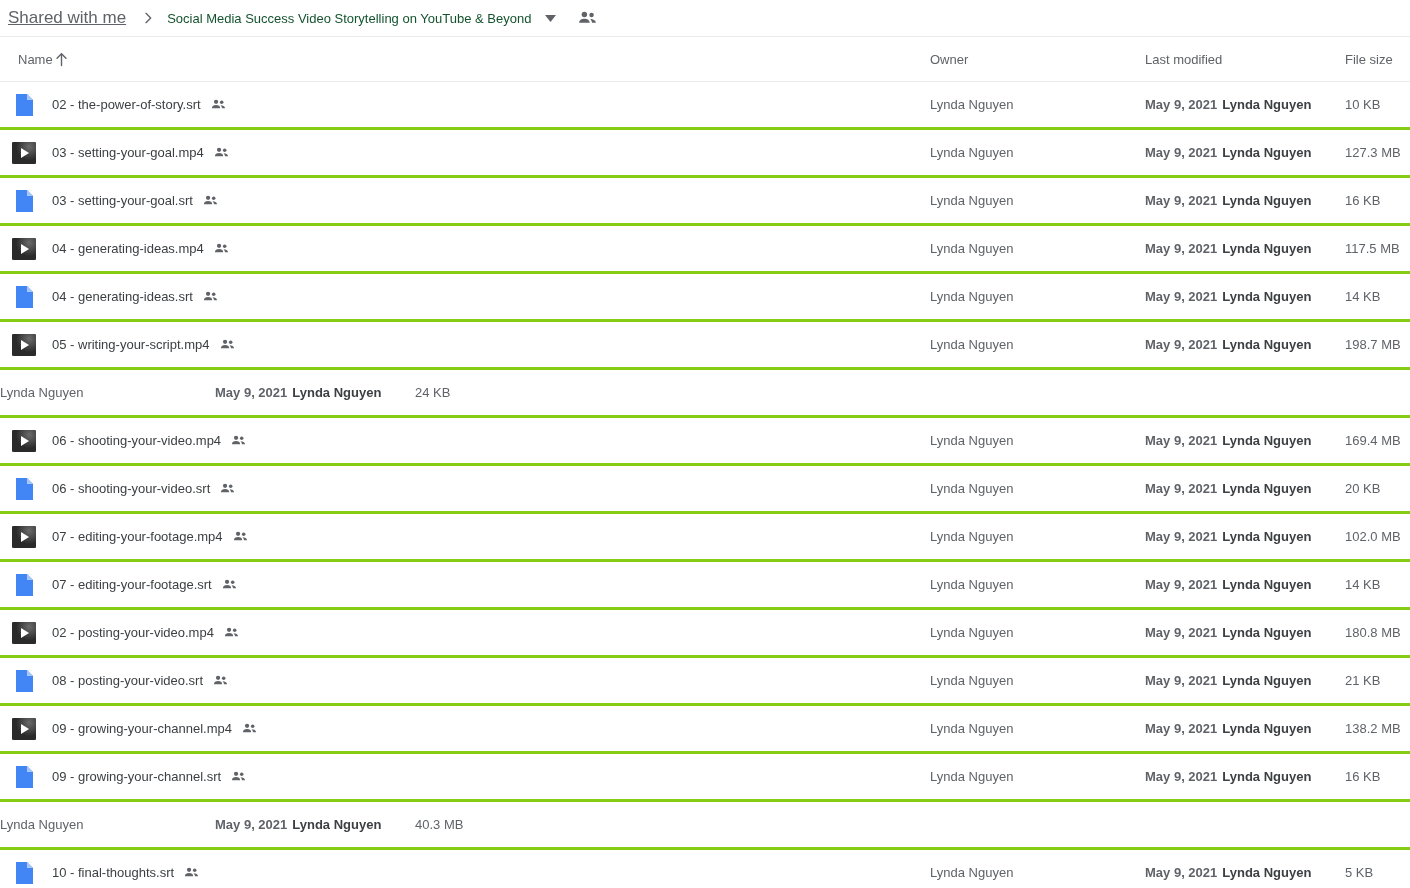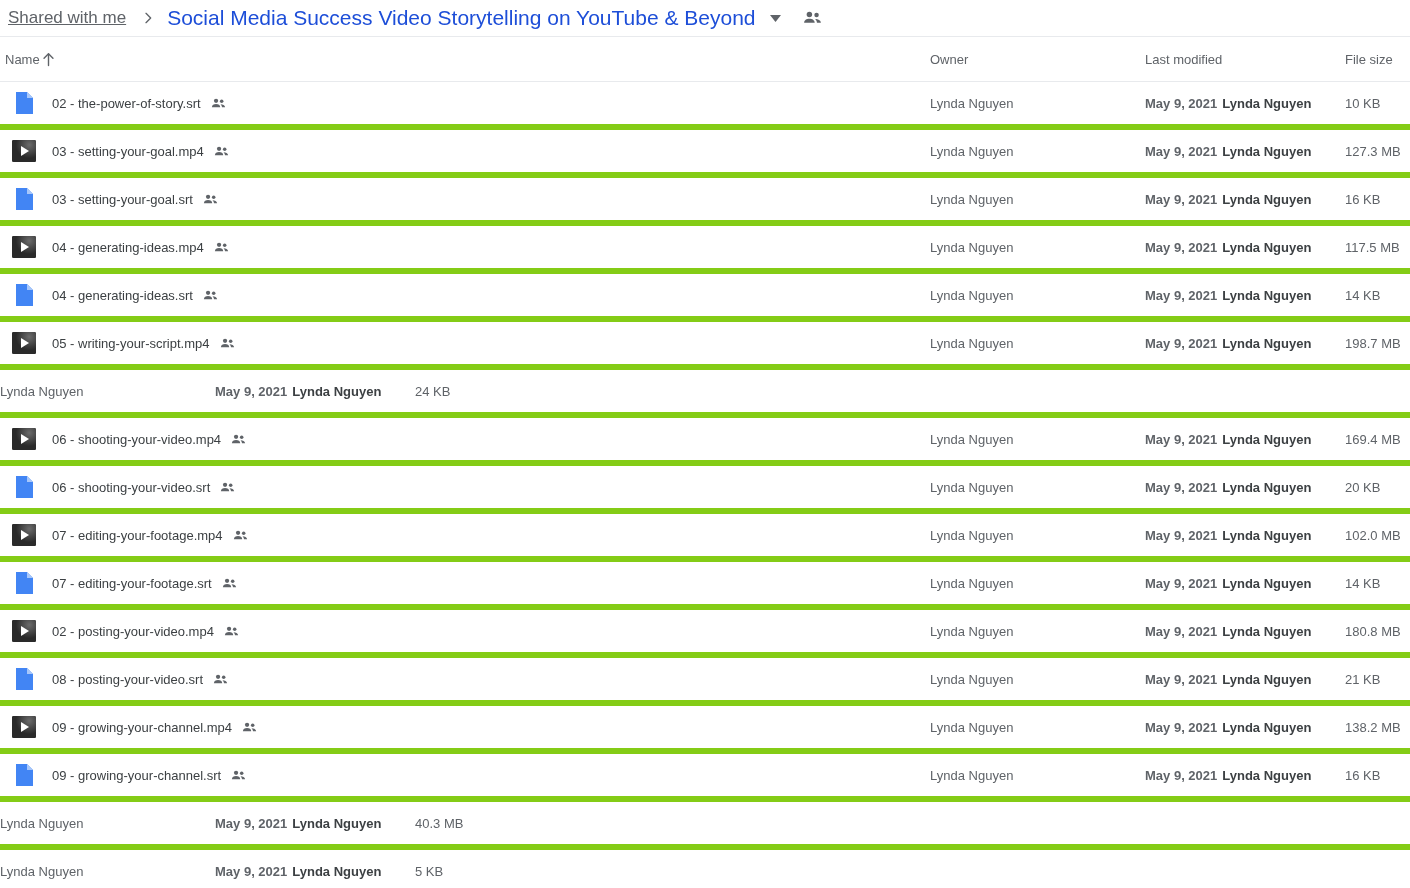--- a/index.html
+++ b/index.html
@@ -34,22 +34,22 @@
     text-decoration: underline;
   }
   .crumb-sep {
     color: #5f6368;
     font-size: 15px;
     margin: 0 9px 0 8px;
     display: inline-flex;
     align-items: center;
   }
   .crumb-current {
-    font-size: 21px;
-    color: #1d4ed8;
+    font-size: 13px;
+    color: #14532d;
     white-space: nowrap;
     padding: 2px 2px;
   }
   .crumb-caret {
     margin-left: 12px;
     display: inline-flex;
     align-items: center;
     cursor: pointer;
   }
   .crumb-caret svg { display: block; }
@@ -67,21 +67,21 @@
     display: flex;
     align-items: center;
     border-bottom: 1px solid #e8eaed;
     box-sizing: border-box;
     font-size: 13px;
     color: #5f6368;
   }
   .ch-name {
     width: 930px;
     box-sizing: border-box;
-    padding-left: 5px;
+    padding-left: 18px;
     display: flex;
     align-items: center;
     gap: 2px;
     cursor: pointer;
   }
   .ch-name .sort-arrow { display: inline-flex; align-items: center; }
   .ch-owner {
     width: 215px;
     box-sizing: border-box;
     padding-left: 0px;
@@ -97,21 +97,21 @@
     box-sizing: border-box;
     cursor: pointer;
   }
 
   
   .file-list { }
   .file-row {
     height: 48px;
     display: flex;
     align-items: center;
-    border-bottom: 6px solid #84cc16;
+    border-bottom: 3px solid #84cc16;
     box-sizing: border-box;
     cursor: pointer;
   }
 
   .cell-name {
     width: 930px;
     box-sizing: border-box;
     display: flex;
     align-items: center;
     padding-left: 12px;
@@ -540,17 +540,34 @@
       <div class="cell-owner">Lynda Nguyen</div>
       <div class="cell-modified"><span class="mod-date">May 9, 2021</span><span class="mod-user">Lynda Nguyen</span></div>
       <div class="cell-size">16 KB</div>
     </div>
     <div class="file-row">
       <div class="cell-owner">Lynda Nguyen</div>
       <div class="cell-modified"><span class="mod-date">May 9, 2021</span><span class="mod-user">Lynda Nguyen</span></div>
       <div class="cell-size">40.3 MB</div>
     </div>
     <div class="file-row">
+      <div class="cell-name">
+        <span class="file-icon">
+          <svg width="17" height="22" viewBox="0 0 17 22">
+            <path d="M0 0 L11 0 L17 6 L17 22 L0 22 Z" fill="#4285f4"></path>
+            <path d="M11 0 L17 6 L11 6 Z" fill="#a8c7fa"></path>
+          </svg>
+        </span>
+        <span class="file-name-text">10 - final-thoughts.srt</span>
+        <span class="shared-badge">
+          <svg width="15" height="11" viewBox="0 0 24 18" fill="#5f6368">
+            <circle cx="8" cy="4.6" r="3.5"></circle>
+            <circle cx="17.2" cy="5.2" r="2.9"></circle>
+            <path d="M1.2 15.2c0-3.4 3.1-5.3 6.8-5.3s6.8 1.9 6.8 5.3z"></path>
+            <path d="M15.3 10.2c3.6 0 7.5 1.4 7.5 5h-5.1c0-1.9-.9-3.6-2.4-5z"></path>
+          </svg>
+        </span>
+      </div>
       <div class="cell-owner">Lynda Nguyen</div>
       <div class="cell-modified"><span class="mod-date">May 9, 2021</span><span class="mod-user">Lynda Nguyen</span></div>
       <div class="cell-size">5 KB</div>
     </div>
   </div>
 
 </body></html>

